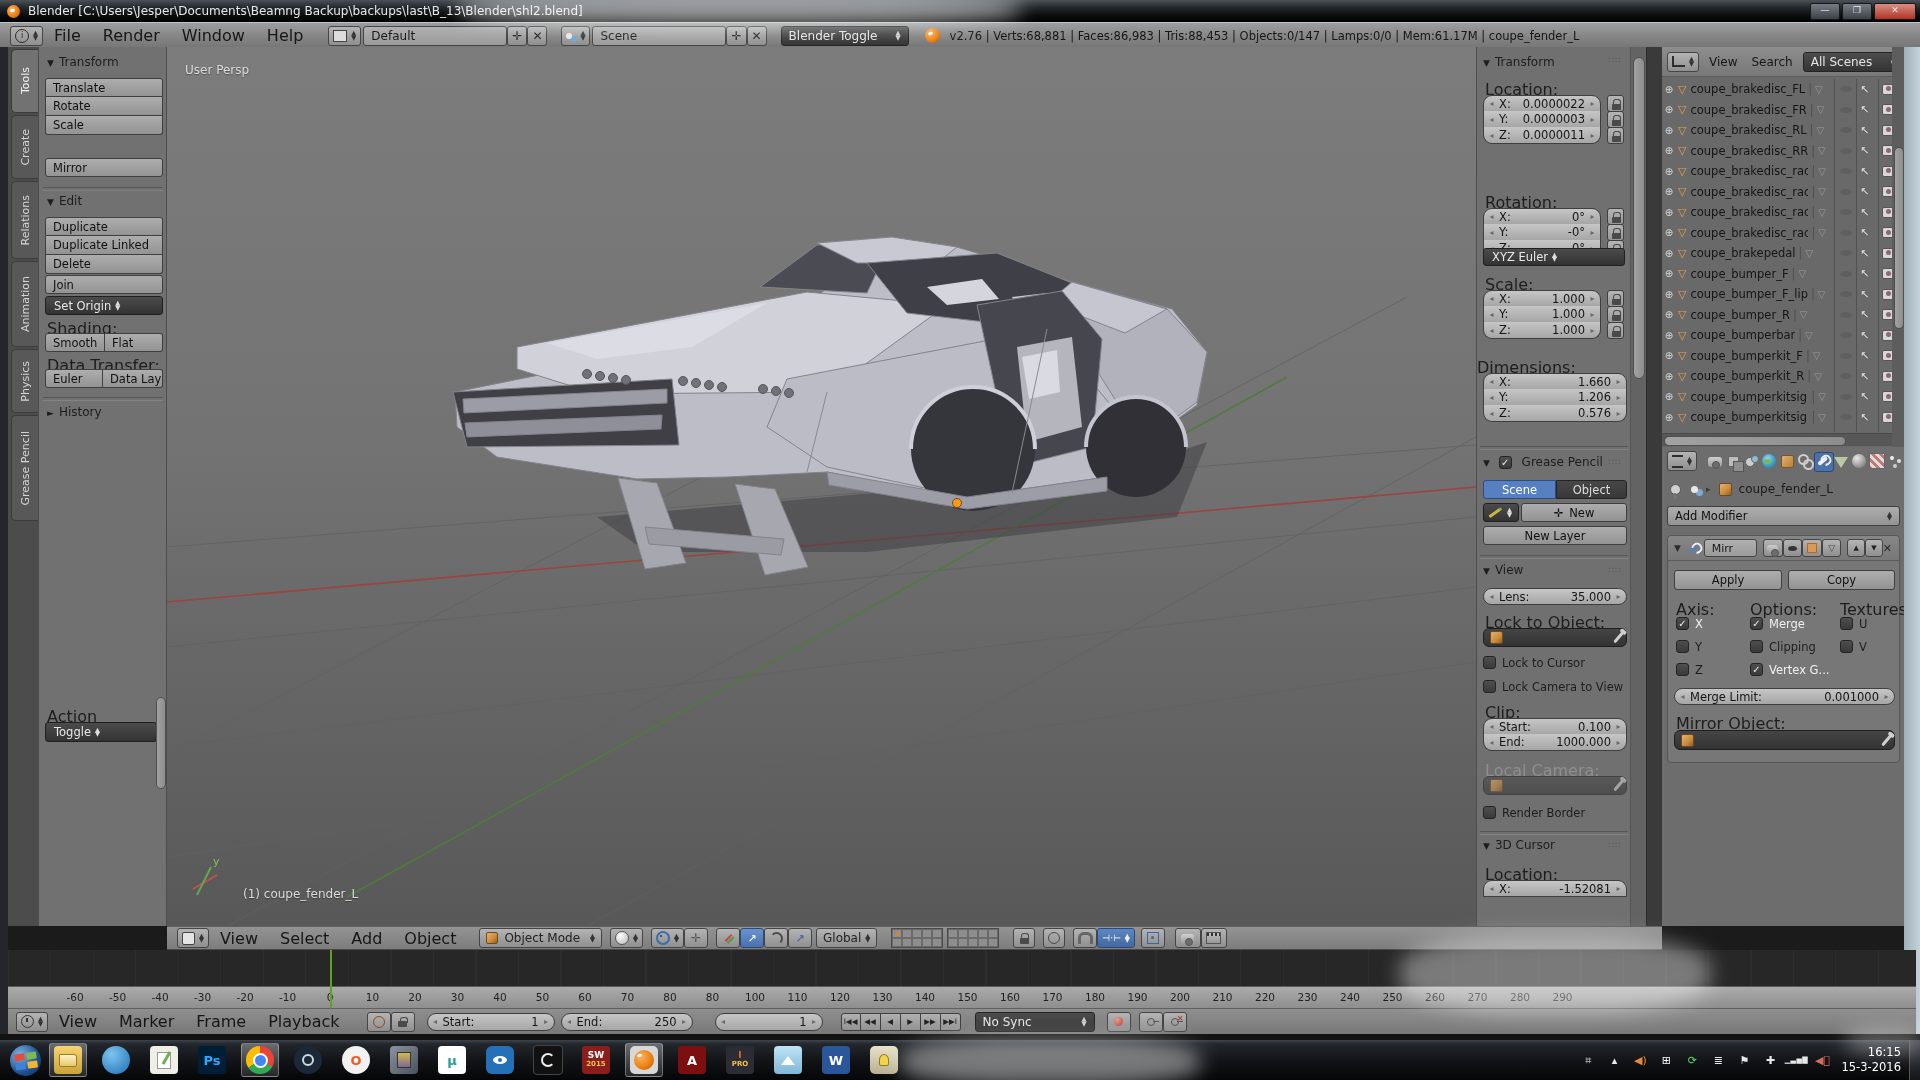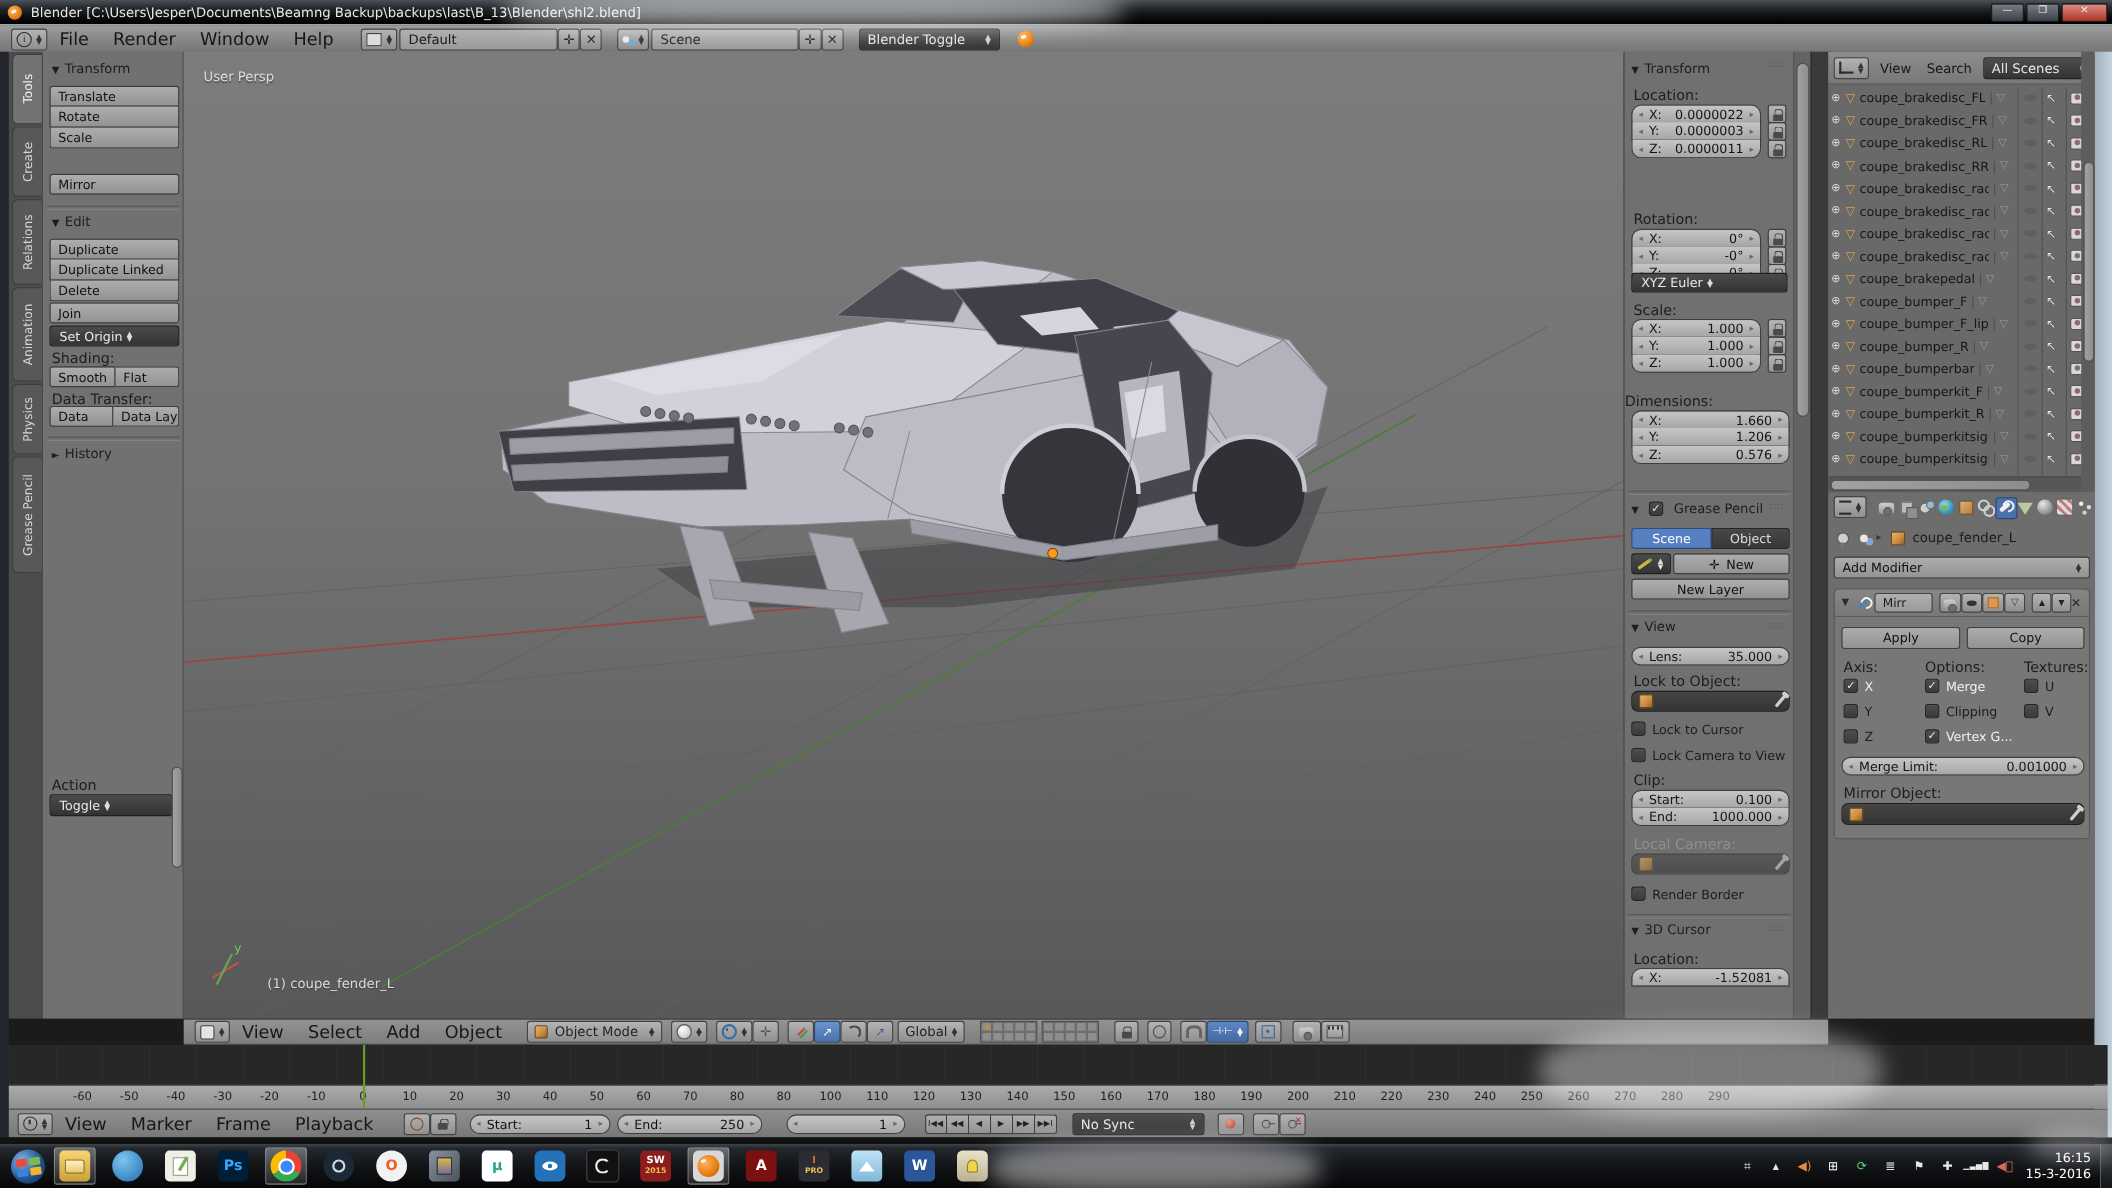--- a/index.html
+++ b/index.html
@@ -48,21 +48,21 @@
   .num.r2{border-radius:0;border-top:none;}
   .num.r3{border-radius:0 0 9px 9px;border-top:none;}
   .num.rall{border-radius:9px;}
   .lockb{position:absolute;width:17px;height:17px;border:1px solid #3f3f3f;border-radius:3px;
     background:linear-gradient(#b5b5b5,#989898);box-sizing:border-box;}
   .lockb::before{content:"";position:absolute;left:5px;top:3px;width:6px;height:5px;border:1.5px solid #4a4a4a;border-bottom:none;border-radius:3px 3px 0 0;}
   .lockb::after{content:"";position:absolute;left:3.5px;top:7.5px;width:9px;height:6px;background:#4a4a4a;border-radius:1px;}
   .ptitle{position:absolute;color:#1d1d1d;font-size:12px;}
   .ptitle .tri{font-size:9px;margin-right:5px;}
   .grip{position:absolute;color:#565656;font-size:9px;letter-spacing:1px;}
-  .plabel{position:absolute;color:#1d1d1d;font-size:13px;}
+  .plabel{position:absolute;color:#1d1d1d;font-size:16px;}
   .sep{position:absolute;height:2px;border-top:1px solid #575757;border-bottom:1px solid #828282;}
   .ckbox{display:inline-block;width:13px;height:13px;border:1px solid #242424;border-radius:3px;
     background:linear-gradient(#4e4e4e,#3a3a3a);color:#ededed;font-size:10px;line-height:12px;text-align:center;vertical-align:middle;box-sizing:border-box;}
   .cklab{margin-left:6px;font-size:11.5px;color:#1d1d1d;vertical-align:middle;}
   .ck.on .cklab{color:#f0f0f0;}
   .objfield{position:absolute;border:1px solid #1e1e1e;border-radius:6px;background:linear-gradient(#454545,#333);
     display:flex;align-items:center;padding:0 6px;box-sizing:border-box;}
   .cubeic{width:11px;height:11px;background:linear-gradient(135deg,#e8b36b 0%,#c98a3e 60%,#8f5f24);border:1px solid #6e4a1c;border-radius:2px;}
   .dropper{margin-left:auto;width:3px;height:13px;background:#cfcfcf;border-radius:2px;transform:rotate(40deg);position:relative;}
   .dropper::after{content:"";position:absolute;left:-2px;top:-3px;width:7px;height:4px;background:#cfcfcf;border-radius:2px;}
@@ -185,20 +185,21 @@
     <span class="ibtn">✛</span>
     <span class="ibtn">✕</span>
     <span class="dsel" style="width:112px;height:18px;margin-left:14px">
       <span>Blender Toggle</span>
         <span class="updn">
           <span>▲</span>
           <span>▼</span>
         </span>
     </span>
     <span class="blogo" style="width:15px;height:15px;margin-left:16px"></span>
+    <span style="margin-left:10px;font-size:11.5px">v2.76 | Verts:68,881 | Faces:86,983 | Tris:88,453 | Objects:0/147 | Lamps:0/0 | Mem:61.17M | coupe_fender_L</span>
   </div>
 
   <div class="abs" style="left:0;top:47px;width:8px;height:993px;background:#23272b"></div>
   <div class="abs" style="left:1904px;top:47px;width:16px;height:993px;background:linear-gradient(90deg,#9fb0bd,#c6d2da)"></div>
 
   <div class="abs" id="tabstrip">
       <div class="vtab active" style="top: 2px; height: 62px;">
         <span>Tools</span>
       </div>
       <div class="vtab" style="top: 68px; height: 62px;">
@@ -238,21 +239,21 @@
       <span>Set Origin</span>
         <span class="updn" style="color:#ddd">
           <span>▲</span>
           <span>▼</span>
         </span>
     </div>
     <div class="plabel" style="left:8px;top:272px">Shading:</div>
     <div class="btn left" style="left:6px;top:286px;width:60px;height:19px">Smooth</div>
     <div class="btn right" style="left:66px;top:286px;width:58px;height:19px">Flat</div>
     <div class="plabel" style="left:8px;top:309px">Data Transfer:</div>
-    <div class="btn left" style="left:6px;top:322px;width:58px;height:19px">Data</div>
+    <div class="btn left" style="left:6px;top:322px;width:58px;height:19px">Euler</div>
     <div class="btn right" style="left:64px;top:322px;width:60px;height:19px;overflow:hidden;white-space:nowrap">Data Layo</div>
     <div class="sep" style="left:4px;top:350px;width:120px"></div>
     <div class="ptitle" style="left:8px;top:358px"><span class="tri">►</span><span>History</span></div>
     <div class="plabel" style="left:8px;top:660px">Action</div>
     <div class="darksel" style="left:6px;top:675px;width:112px;height:20px">
       <span>Toggle</span>
         <span class="updn" style="color:#ddd">
           <span>▲</span>
           <span>▼</span>
         </span>

